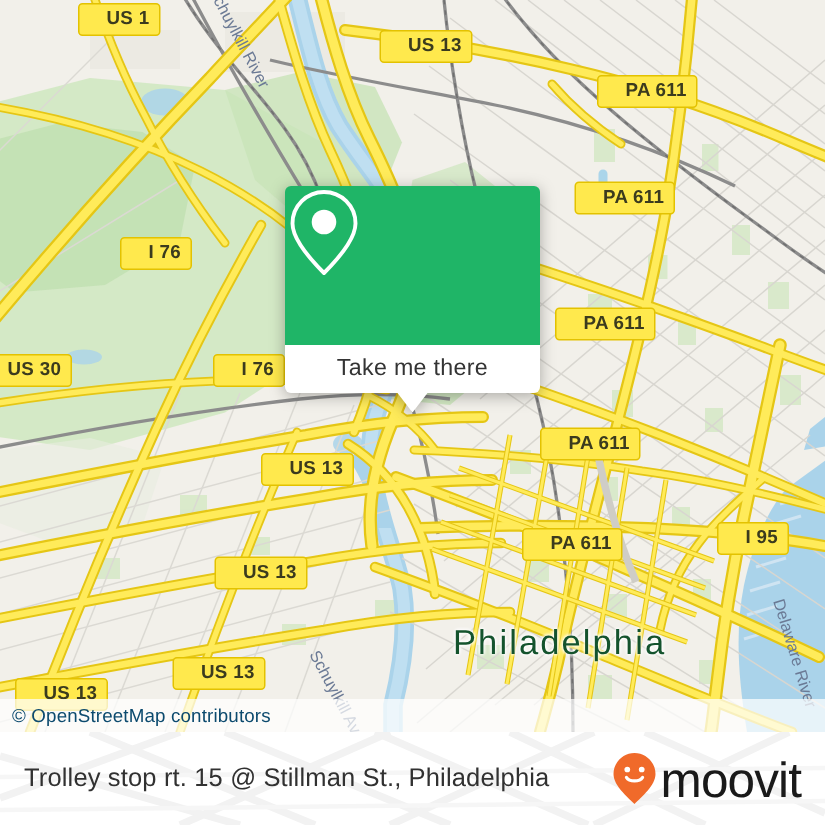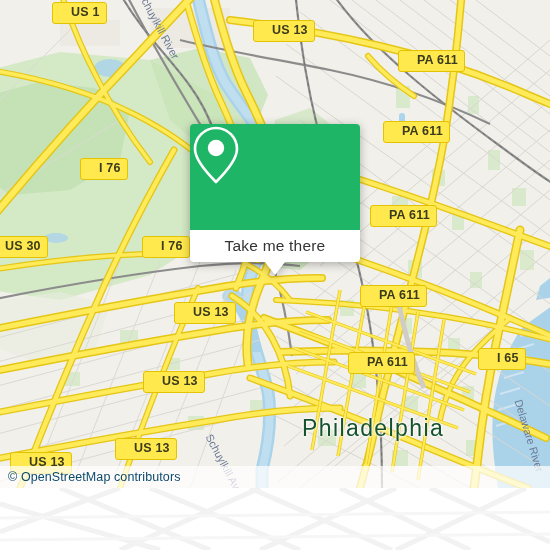--- a/index.html
+++ b/index.html
@@ -364,21 +364,21 @@
       <div class="shield" style="left:253px;top:20px">US 13</div>
       <div class="shield" style="left:398px;top:50px">PA 611</div>
       <div class="shield" style="left:383px;top:121px">PA 611</div>
       <div class="shield" style="left:80px;top:158px">I 76</div>
       <div class="shield" style="left:370px;top:205px">PA 611</div>
       <div class="shield" style="left:142px;top:236px">I 76</div>
       <div class="shield" style="left:-14px;top:236px">US 30</div>
       <div class="shield" style="left:174px;top:302px">US 13</div>
       <div class="shield" style="left:360px;top:285px">PA 611</div>
       <div class="shield" style="left:348px;top:352px">PA 611</div>
-      <div class="shield" style="left:478px;top:348px">I 65</div>
+      <div class="shield" style="left:478px;top:348px">I 95</div>
       <div class="shield" style="left:143px;top:371px">US 13</div>
       <div class="shield" style="left:10px;top:452px">US 13</div>
       <div class="shield" style="left:115px;top:438px">US 13</div>
     </div>
 
     <div class="place-city" style="left:302px;top:415px">Philadelphia</div>
 
     <div class="water-label" style="left:150px;top:-4px;transform:rotate(62deg);transform-origin:0 0">chuylkill River</div>
     <div class="water-label" style="left:524px;top:398px;transform:rotate(73deg);transform-origin:0 0">Delaware River</div>
     <div class="water-label" style="left:214px;top:432px;transform:rotate(62deg);transform-origin:0 0">Schuylkill Ave</div>
@@ -415,16 +415,26 @@
         <line x1="120" y1="62" x2="260" y2="0"></line>
         <line x1="260" y1="62" x2="396" y2="0"></line>
         <line x1="396" y1="62" x2="526" y2="0"></line>
       </g>
       <g stroke="#f6f6f6" stroke-width="3" fill="none">
         <line x1="0" y1="30" x2="550" y2="24"></line>
         <line x1="0" y1="52" x2="550" y2="46"></line>
       </g>
     </svg>
 
-
+    <div class="footer-title">Trolley stop rt. 15 @ Stillman St., Philadelphia</div>
+
+    <div class="brand">
+      <svg width="30" height="36" viewBox="0 0 30 36">
+        <path d="M15 1 C7.3 1 1 7.3 1 15 C1 22.5 10 30 15 35 C20 30 29 22.5 29 15 C29 7.3 22.7 1 15 1 Z" fill="#f06a2a"></path>
+        <circle cx="10.2" cy="12" r="1.9" fill="#ffffff"></circle>
+        <circle cx="19.8" cy="12" r="1.9" fill="#ffffff"></circle>
+        <path d="M9.6 17.2 C11.6 20.4 18.4 20.4 20.4 17.2" stroke="#ffffff" stroke-width="2.1" fill="none" stroke-linecap="round"></path>
+      </svg>
+      <div class="brand-word">moovit</div>
+    </div>
   </div>
 
 </div>
 
 </body></html>

